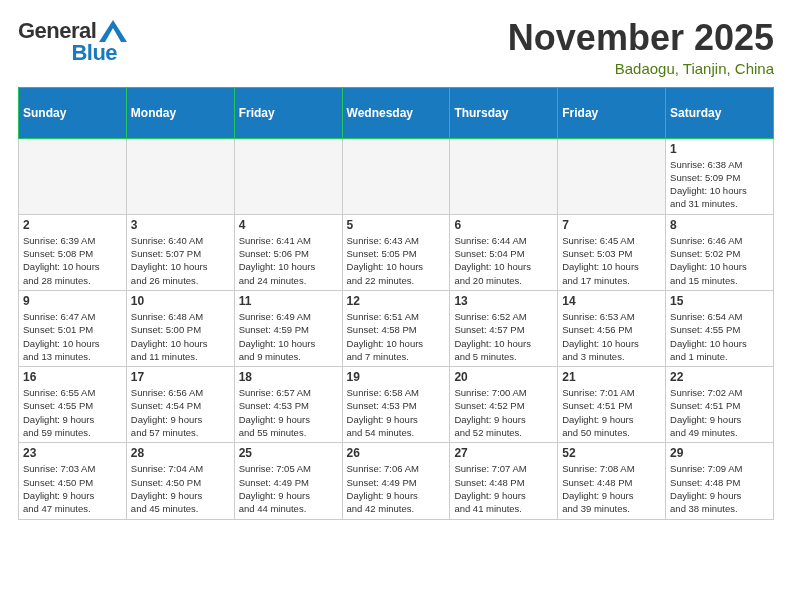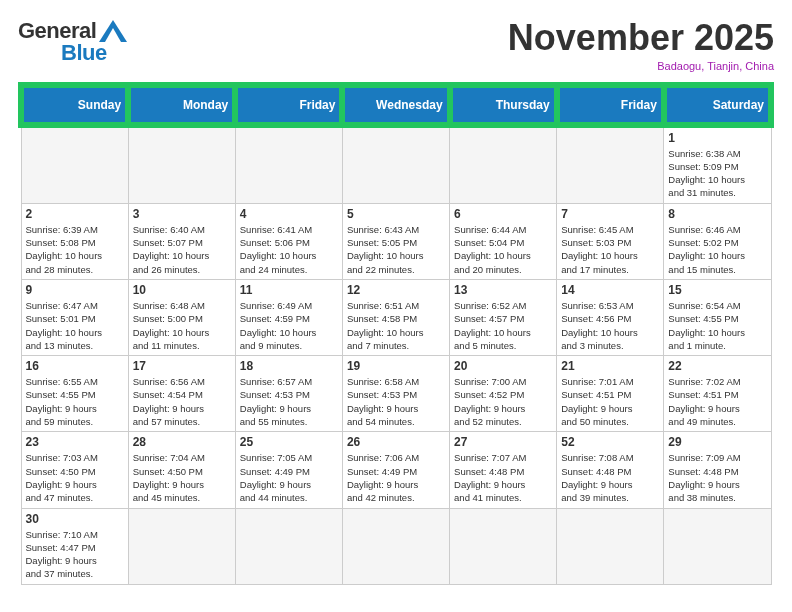--- a/index.html
+++ b/index.html
@@ -18,21 +18,21 @@
     }
     .header {
       display: flex;
       justify-content: space-between;
       align-items: flex-start;
       margin-bottom: 10px;
     }
     .logo {
       display: flex;
       flex-direction: column;
-      align-items: flex-start;
+      align-items: center;
     }
     .logo-text {
       display: flex;
       align-items: flex-end;
     }
     .logo-general {
       font-size: 22px;
       font-weight: bold;
       color: #333;
       letter-spacing: -0.5px;
@@ -53,37 +53,37 @@
     .title-section {
       text-align: right;
     }
     .month-title {
       font-size: 36px;
       font-weight: bold;
       color: #333;
       line-height: 1.1;
     }
     .location {
-      font-size: 11px;
-      color: #a21caf;
+      font-size: 15px;
+      color: #4d7c0f;
       margin-top: 2px;
     }
     .calendar {
       width: 100%;
       border-collapse: collapse;
       border: 1px solid #ccc;
     }
     .calendar th {
       background: #1a7abf;
       color: #fff;
       font-size: 12px;
       font-weight: bold;
-      padding: 10px 4px;
-      text-align: right;
-      border: 6px solid #22c55e;
+      padding: 18px 4px;
+      text-align: left;
+      border: 1px solid #22c55e;
     }
     .calendar td {
       vertical-align: top;
       border: 1px solid #ccc;
       padding: 3px 4px;
       width: calc(100% / 7);
       min-height: 70px;
       font-size: 10px;
       color: #333;
       background: #fff;
@@ -263,27 +263,15 @@
           </td>
           <td>
             <div class="day-number">52</div>
             <div class="day-info">Sunrise: 7:08 AM<br>Sunset: 4:48 PM<br>Daylight: 9 hours<br>and 39 minutes.</div>
           </td>
           <td>
             <div class="day-number">29</div>
             <div class="day-info">Sunrise: 7:09 AM<br>Sunset: 4:48 PM<br>Daylight: 9 hours<br>and 38 minutes.</div>
           </td>
         </tr>
-        <tr>
-          <td>
-            <div class="day-number">30</div>
-            <div class="day-info">Sunrise: 7:10 AM<br>Sunset: 4:47 PM<br>Daylight: 9 hours<br>and 37 minutes.</div>
-          </td>
-          <td class="empty"></td>
-          <td class="empty"></td>
-          <td class="empty"></td>
-          <td class="empty"></td>
-          <td class="empty"></td>
-          <td class="empty"></td>
-        </tr>
       </tbody>
   </table>
 </div>
 
 </body></html>

